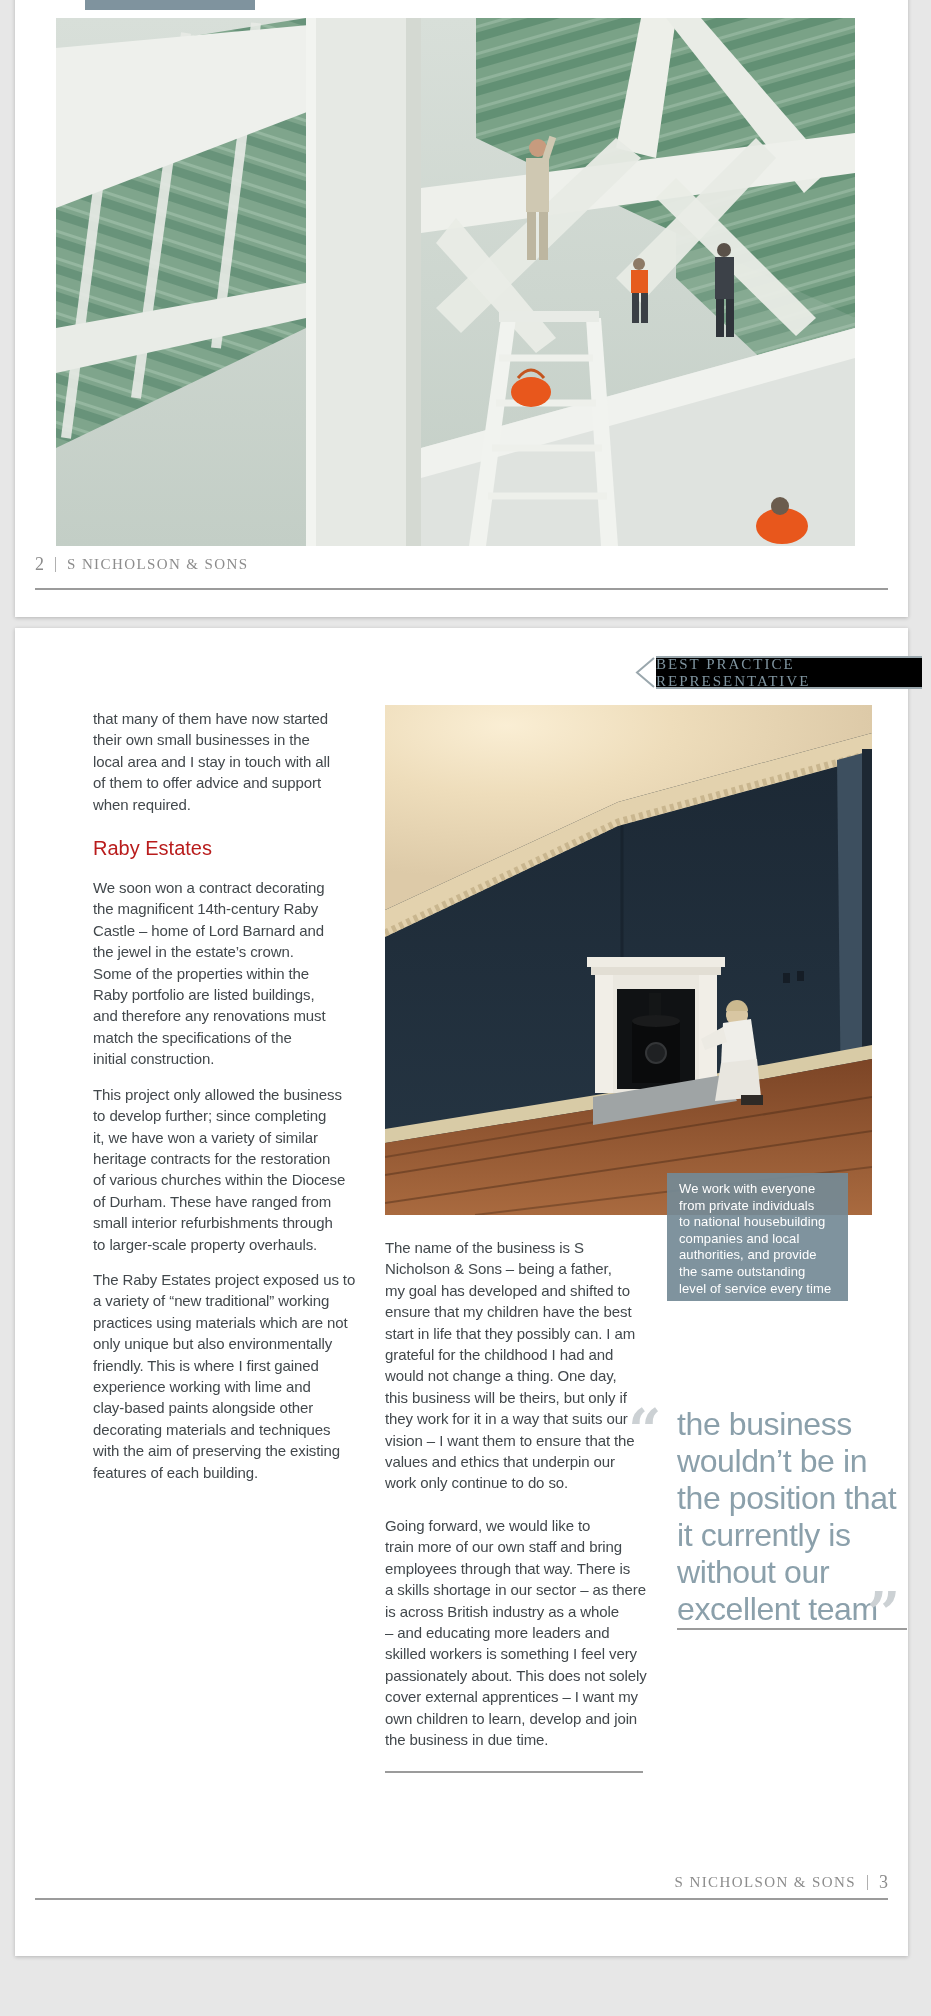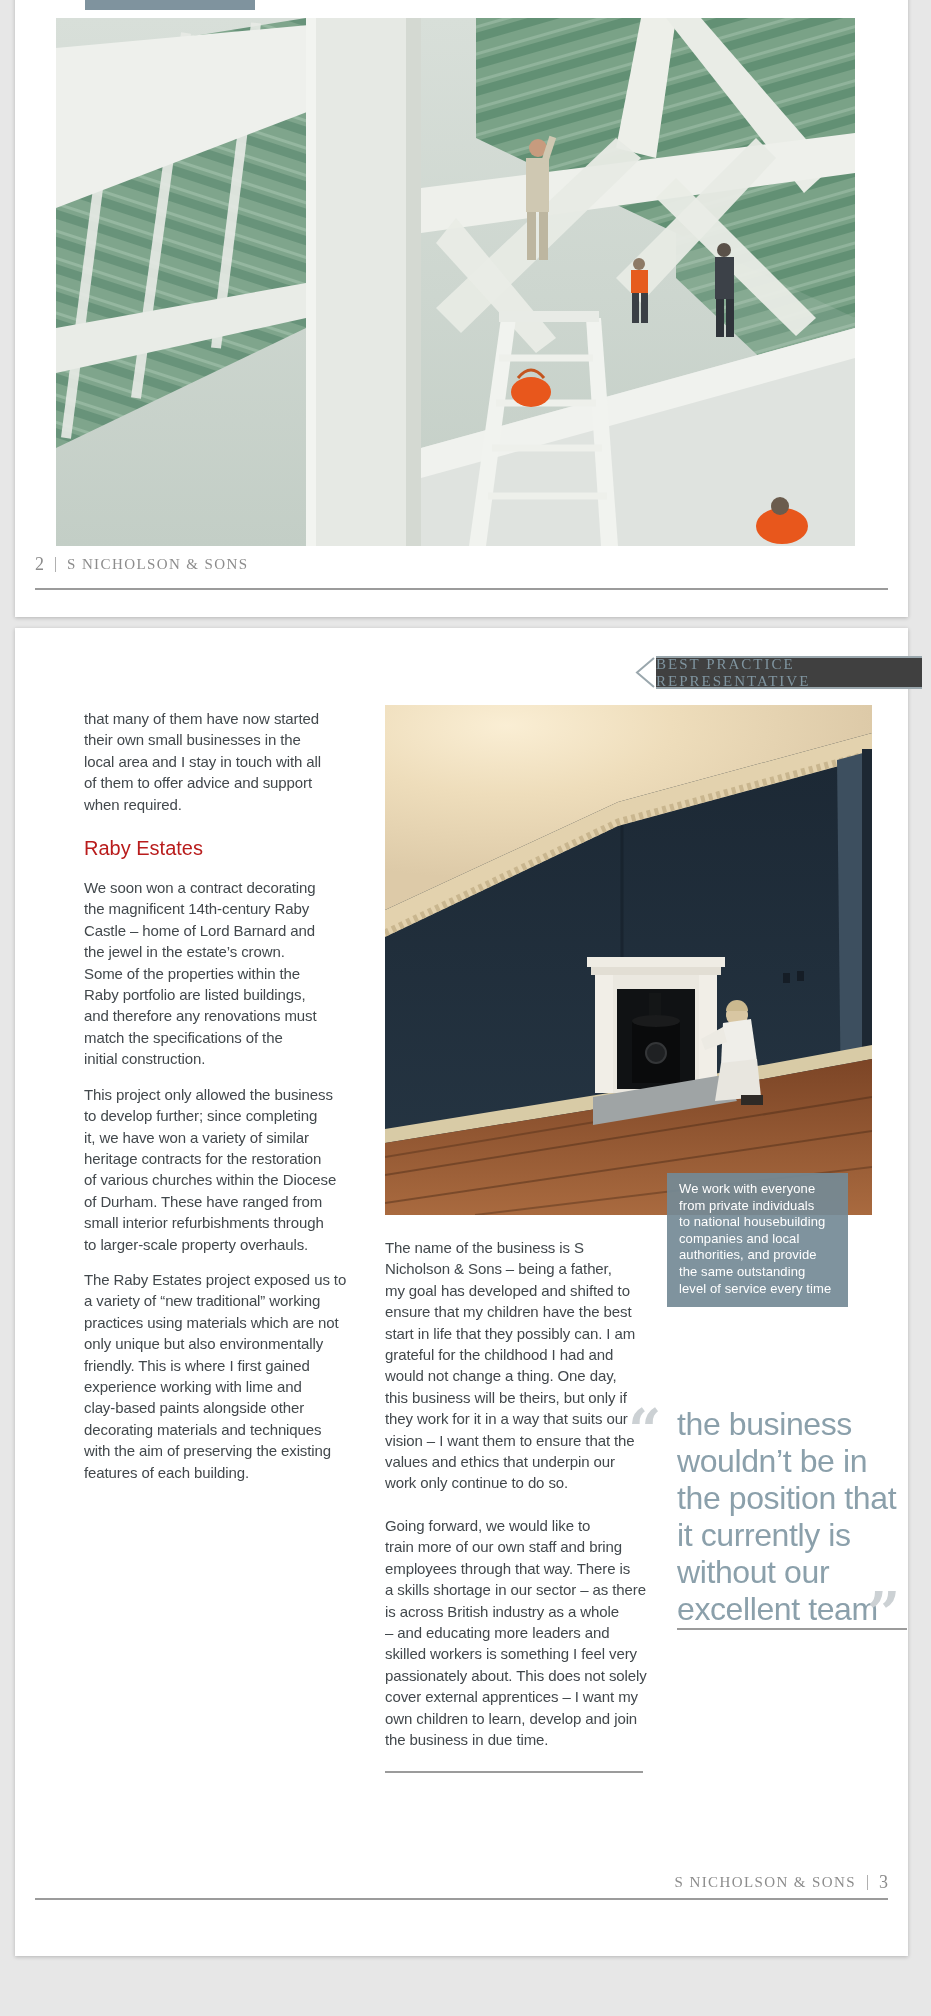--- a/index.html
+++ b/index.html
@@ -15,46 +15,46 @@
   #page3{top:628px;height:1328px}
 
   .photo{position:absolute;overflow:hidden;display:block}
 
   
   .cap{
     position:absolute;background:rgba(116,138,150,.92);color:#ffffff;
     font-size:13px;line-height:16.6px;white-space:pre;letter-spacing:.1px;
   }
   .cap1{left:70px;top:-26px;width:148px;padding:14px 10px 9px 12px}
-  .cap2{left:652px;top:545px;width:158px;padding:8px 11px 10px 12px}
+  .cap2{left:652px;top:545px;width:158px;padding:8px 11px 4px 12px}
 
   
   .col{position:absolute}
   .col p{
     margin:0 0 14px;white-space:pre;
     font-size:15px;line-height:21.4px;color:#42484c;letter-spacing:-.1px;
   }
   .heading{
     font-weight:400;color:#b91c1c;margin:20px 0 16px;
     font-size:20px;line-height:26px;white-space:pre;
   }
   .heading.two-line{line-height:30px;margin:34px 0 14px}
-  #col1{left:69px;top:80px;width:268px}
+  #col1{left:78px;top:80px;width:268px}
   #col2{left:370px;top:609px;width:268px}
   #col2 p{margin-bottom:21px}
   #col2 .end-rule{margin-top:2px}
 
   .rule{position:absolute;height:2px;background:#9b9b9b}
   .rule.inline-rule{position:static;width:258px}
 
   
   .ribbon{position:absolute;left:615px;right:-14px;top:28px;height:33px;display:flex}
   .ribbon .chev{flex:0 0 26px;height:33px}
   .ribbon .band{
-    flex:1;background:#404040;border-top:2px solid #9aa7ad;border-bottom:2px solid #9aa7ad;
+    flex:1;background:#000000;border-top:2px solid #9aa7ad;border-bottom:2px solid #9aa7ad;
     display:flex;align-items:center;justify-content:flex-start;
     font-family:"Liberation Serif",serif;font-size:15px;letter-spacing:2px;color:#7f949f;
   }
 
   
   .footer{position:absolute;display:flex;align-items:center;color:#8c8c8c;
     font-family:"Liberation Serif",serif}
   .footer .pnum{font-size:18px}
   .footer .sep{display:inline-block;width:0;height:15px;border-left:1.5px solid #b0b0b0;margin:0 11px}
   .footer .brand{font-size:15px;letter-spacing:1.4px}

